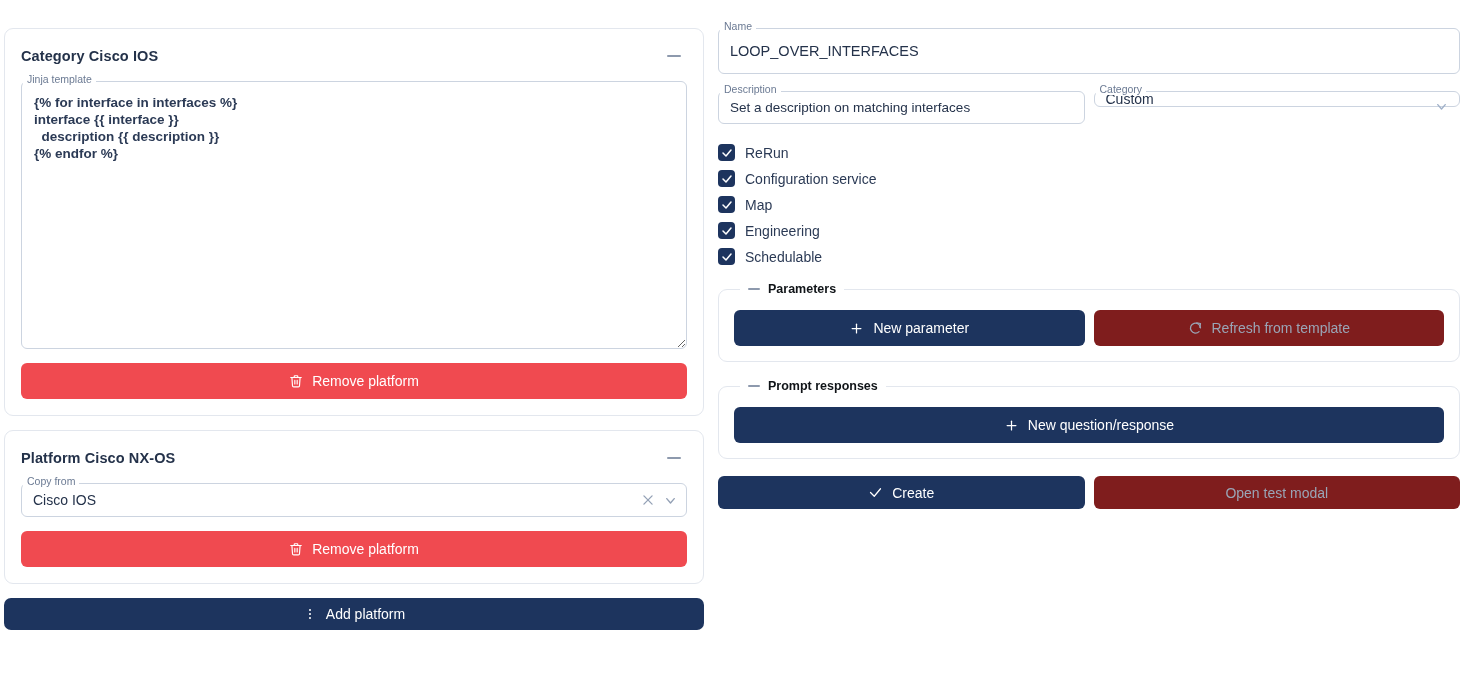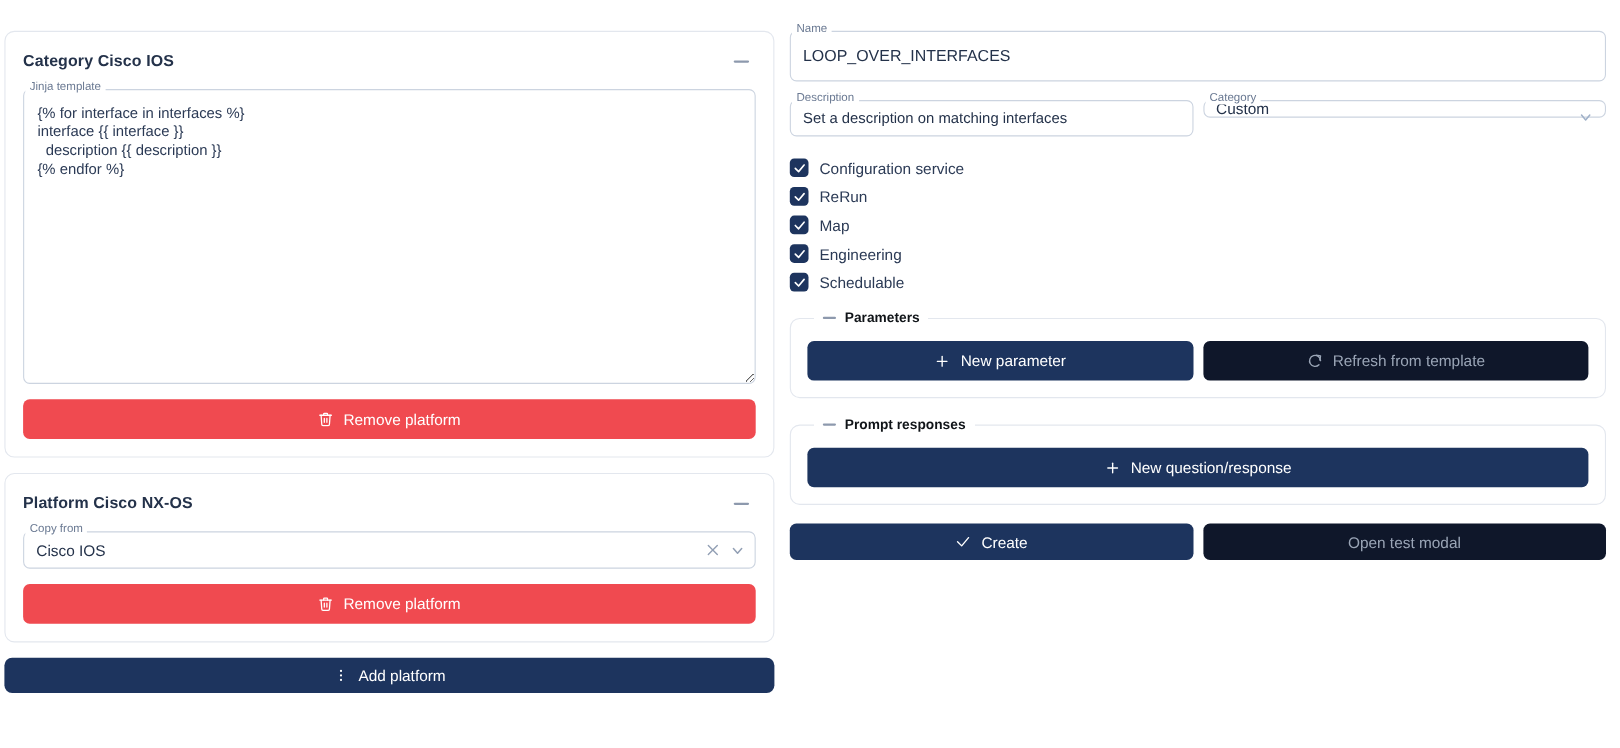--- a/index.html
+++ b/index.html
@@ -65,34 +65,35 @@
   textarea.jinja {
     height: 268px;
     padding: 12px 12px 12px 12px;
     resize: vertical;
     line-height: 17px;
     font-size: 13.5px;
     color: #2b3a55;
     outline: none;
     display: block;
     white-space: pre;
+    font-weight: bold;
   }
 
   .btn {
     display: flex; align-items: center; justify-content: center; gap: 9px;
     border: none; border-radius: 6px;
     font-family: "Liberation Sans", sans-serif;
     font-size: 14px;
     cursor: pointer;
     width: 100%;
     height: 34px;
   }
   .btn-danger { background: #f04a50; color: #fff; }
   .btn-navy   { background: #1d345e; color: #fff; }
-  .btn-muted  { background: #0f172a; color: #9aa5b6; cursor: default; }
+  .btn-muted  { background: #7f1d1d; color: #9aa5b6; cursor: default; }
   .btn-tall   { height: 36px; }
   .btn-add    { height: 32px; border-radius: 7px; }
 
   .remove-wrap { margin-top: 14px; }
 
   .icon { display: inline-flex; align-items: center; justify-content: center; }
   .icon svg { display: block; }
 
   
   .ac-input {
@@ -267,29 +268,29 @@
       </div>
     </div>
 
     <div class="check-list">
       <label class="check-row">
         <span class="cbox">
           <svg width="12" height="12" viewBox="0 0 24 24" fill="none" stroke="#ffffff" stroke-width="3" stroke-linecap="round" stroke-linejoin="round">
               <polyline points="4 12 10 18 20 6"></polyline>
             </svg>
         </span>
+        <span class="check-label">ReRun</span>
+      </label>
+      <label class="check-row">
+        <span class="cbox">
+          <svg width="12" height="12" viewBox="0 0 24 24" fill="none" stroke="#ffffff" stroke-width="3" stroke-linecap="round" stroke-linejoin="round">
+              <polyline points="4 12 10 18 20 6"></polyline>
+            </svg>
+        </span>
         <span class="check-label">Configuration service</span>
-      </label>
-      <label class="check-row">
-        <span class="cbox">
-          <svg width="12" height="12" viewBox="0 0 24 24" fill="none" stroke="#ffffff" stroke-width="3" stroke-linecap="round" stroke-linejoin="round">
-              <polyline points="4 12 10 18 20 6"></polyline>
-            </svg>
-        </span>
-        <span class="check-label">ReRun</span>
       </label>
       <label class="check-row">
         <span class="cbox">
           <svg width="12" height="12" viewBox="0 0 24 24" fill="none" stroke="#ffffff" stroke-width="3" stroke-linecap="round" stroke-linejoin="round">
               <polyline points="4 12 10 18 20 6"></polyline>
             </svg>
         </span>
         <span class="check-label">Map</span>
       </label>
       <label class="check-row">

